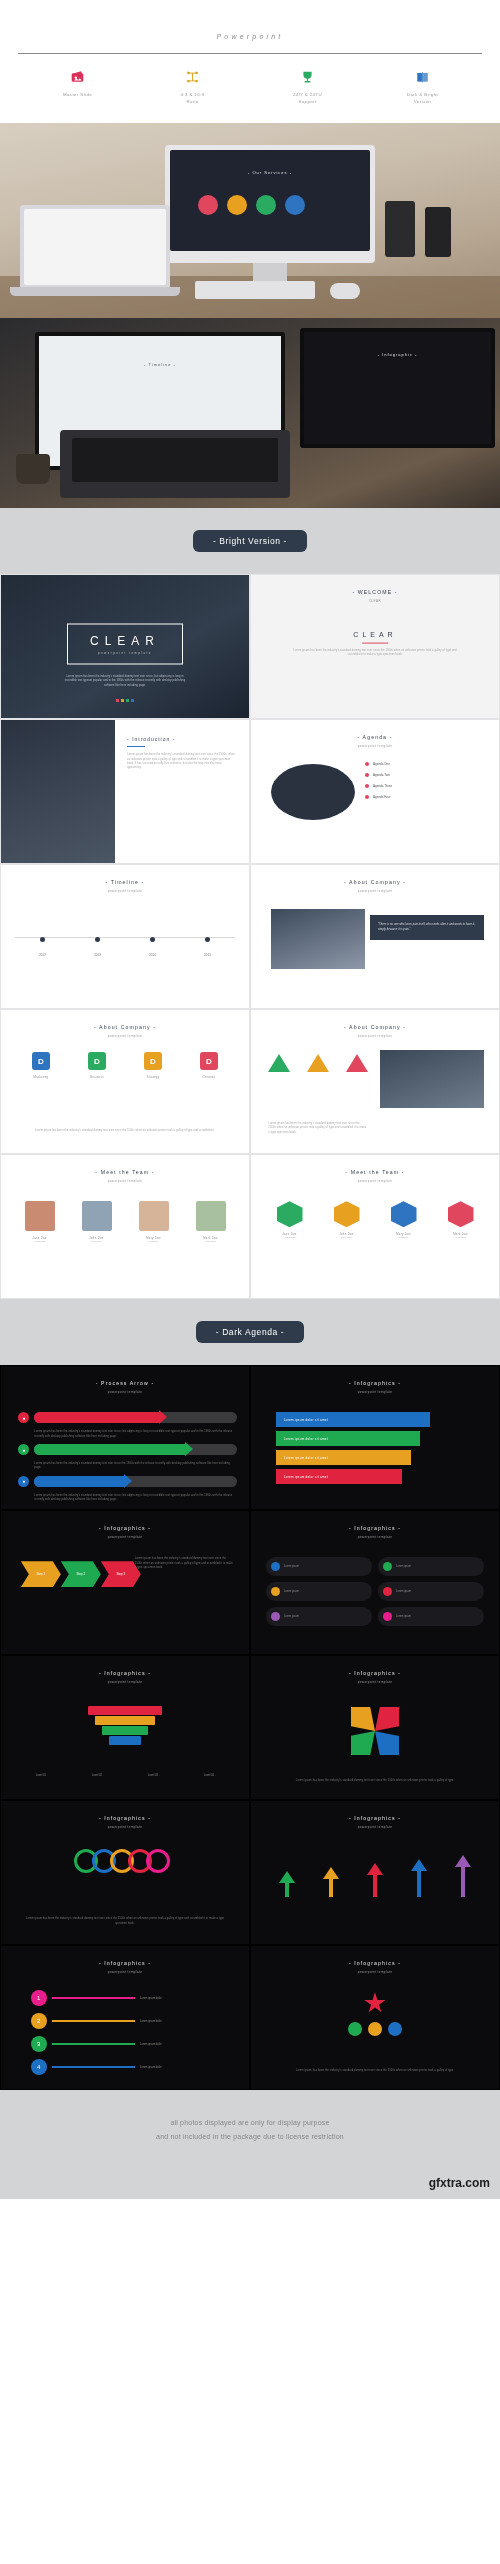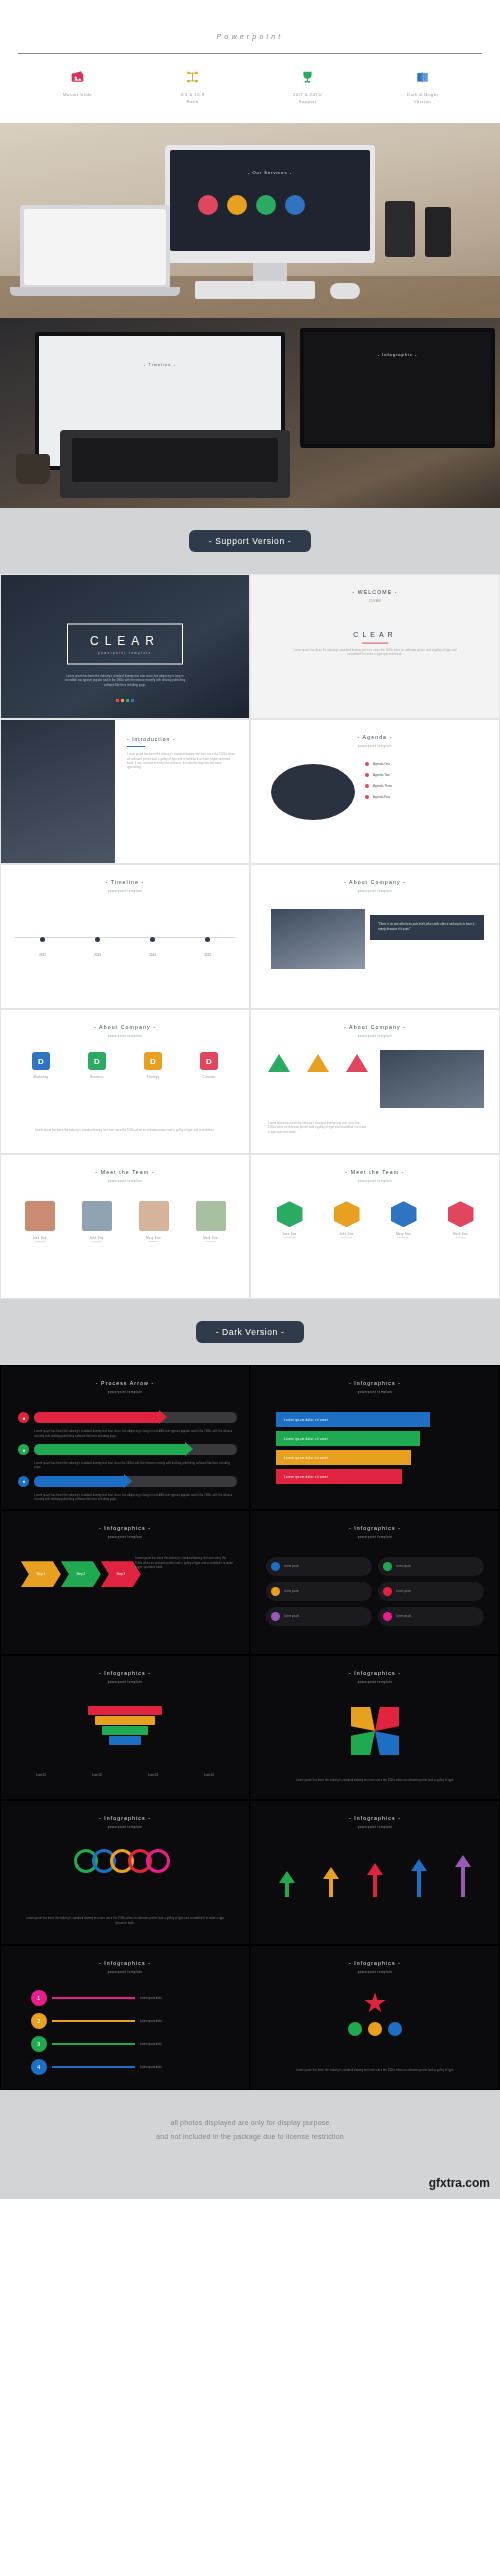--- a/index.html
+++ b/index.html
@@ -257,21 +257,21 @@
       <div class="p2-dark-in">
         <div class="slide-ttl">- Infographic -</div>
       </div>
     </div>
     <div class="p2-laptop"></div>
     <div class="p2-kb"></div>
     <div class="p2-cup"></div>
   </div>
 
   <div class="band">
-    <div class="pill">- Support Version -</div>
+    <div class="pill">- Bright Version -</div>
   </div>
 
   <div class="grid bright" id="bright-grid">
       <div class="slide">
         <div class="cover"></div>
         <div class="cover-box">
           <div class="c-t">CLEAR</div>
           <div class="c-s">powerpoint template</div>
         </div>
         <div style="position:absolute;left:24%;right:24%;bottom:30px;text-align:center">
@@ -438,21 +438,21 @@
           <div style="text-align:center">
           <div class="sq" style="background:#e0475f;clip-path:polygon(50% 0,100% 25%,100% 75%,50% 100%,0 75%,0 25%)"></div>
           <div class="cap">Mark Doe</div>
           <div style="font-size:2.4px;color:#b2b2b2">Marketing</div>
           </div>
         </div>
       </div>
     </div>
 
   <div class="band">
-    <div class="pill">- Dark Version -</div>
+    <div class="pill">- Dark Agenda -</div>
   </div>
 
   <div class="grid dark" id="dark-grid">
       <div class="slide dark-s">
         <div class="s-head">- Process Arrow -</div>
           <div class="s-sub">powerpoint template</div>
         <div style="position:absolute;left:7%;right:5%;top:46px">
         <div>
           <div class="rowline">
             <span class="bullet" style="background:#e0233f">●</span>

